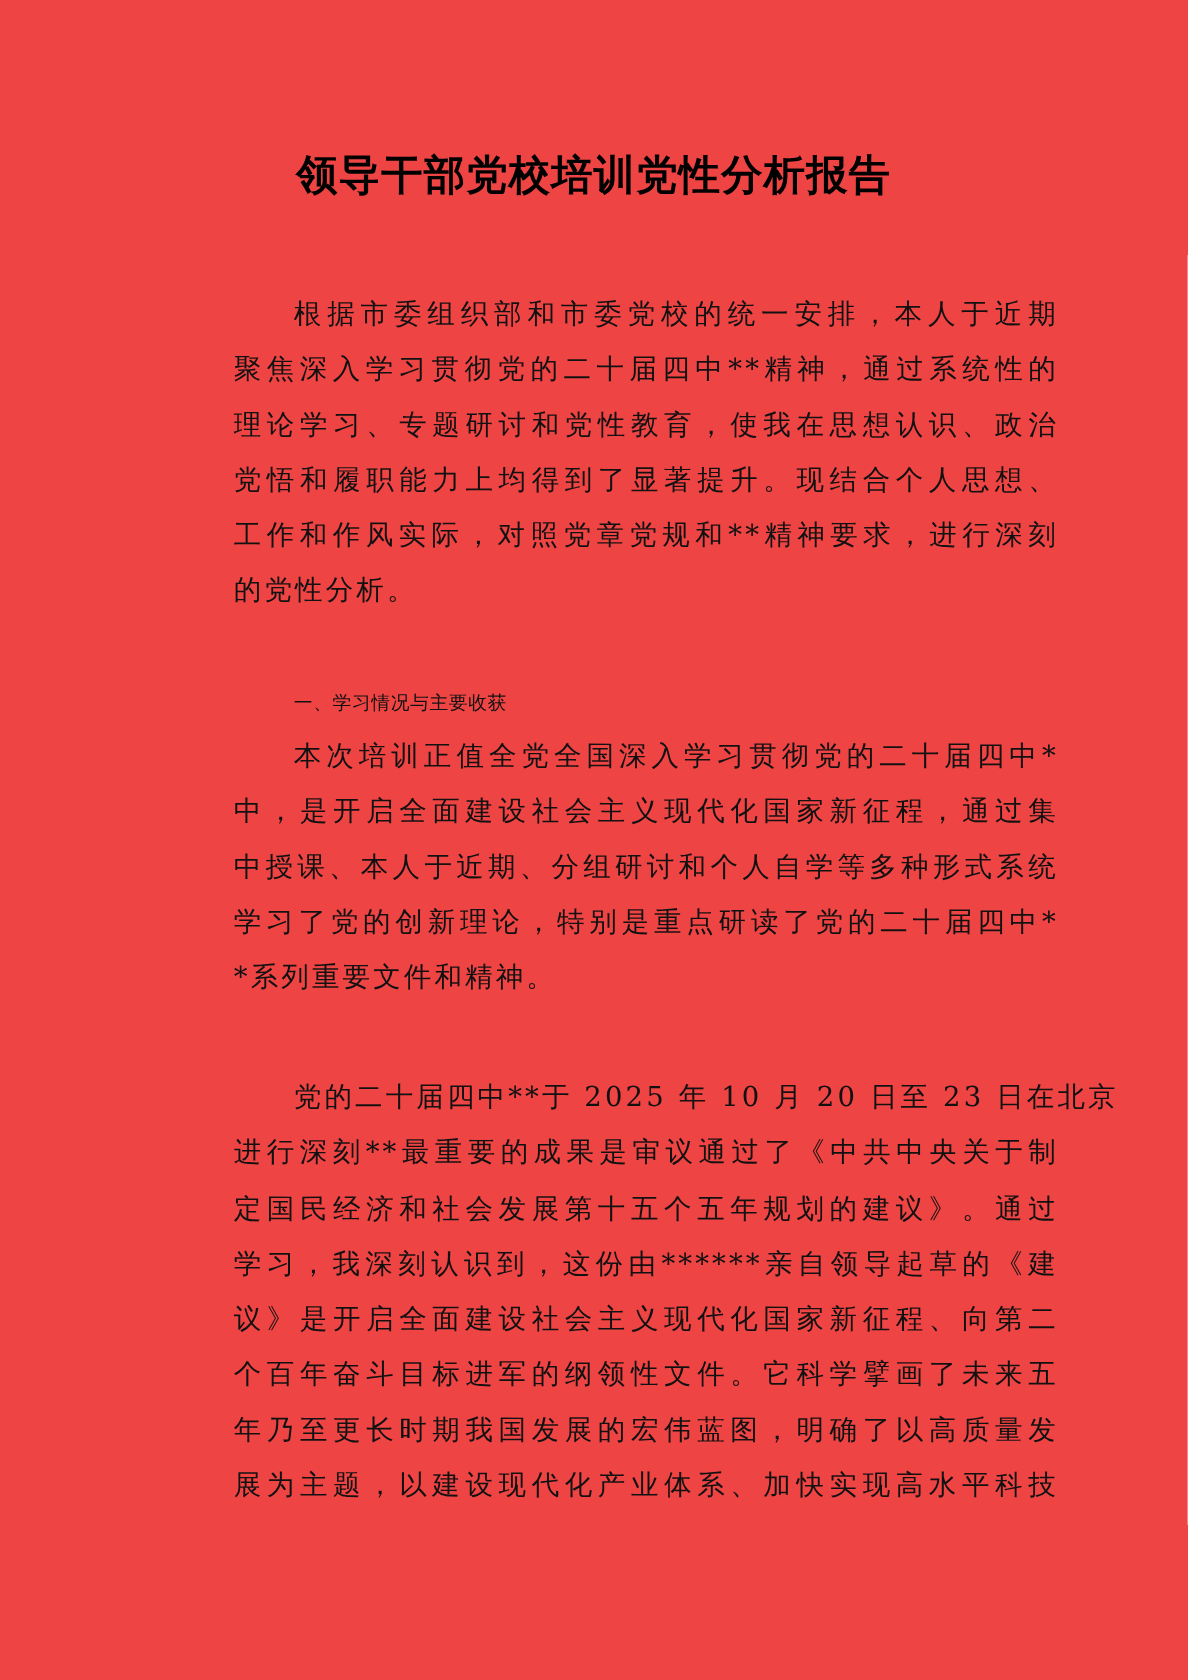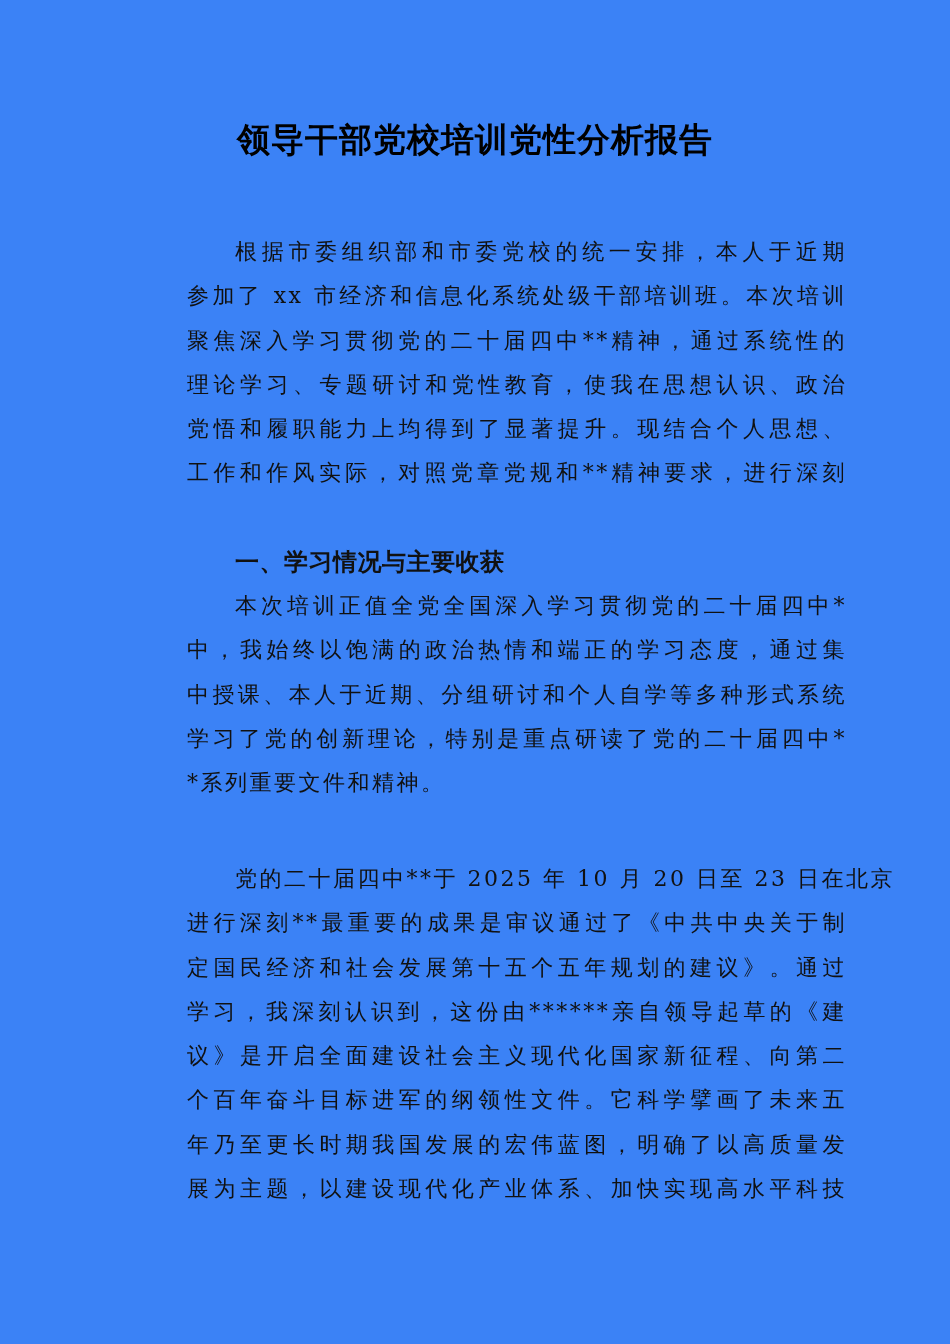--- a/index.html
+++ b/index.html
@@ -1,59 +1,59 @@
 <!DOCTYPE html>
 <html><head>
 <meta charset="utf-8">
 <style>
   html, body { margin: 0; padding: 0; background: #ffffff; }
   body { width: 950px; height: 1344px; position: relative; overflow: hidden; }
-  .page { position: absolute; left: 0; top: 0; width: 950px; height: 1344px; background: #3b82f6; }
+  .page { position: absolute; left: 0; top: 0; width: 950px; height: 1344px; background: #ef4444; }
   .title {
     position: absolute; left: 0; top: 118px; width: 950px; text-align: center;
     font-family: "DejaVu Sans", sans-serif; font-size: 33px; font-weight: bold;
     color: #000000; letter-spacing: 1px; line-height: 44px;
   }
   .body-text {
     position: absolute; left: 147px; width: 660px;
     font-family: "DejaVu Serif", serif; font-size: 22px; color: #111111; margin-left: 40px;
   }
   .line {
     display: block; height: 44.3px; line-height: 44.3px; white-space: nowrap;
     text-align: justify; text-align-last: justify; letter-spacing: 2.5px;
   }
   .line.last { text-align-last: left; }
   .line.indent { padding-left: 48px; }
   .heading {
-    font-family: "DejaVu Sans", sans-serif; font-weight: bold; font-size: 24px;
+    font-family: "DejaVu Sans", sans-serif; font-weight: normal; font-size: 15px;
     text-align-last: left; letter-spacing: 0.5px;
   }
 </style>
 </head>
 <body>
 
 <div class="page">
   <div class="title">领导干部党校培训党性分析报告</div>
 
   <div class="body-text" style="top:230px;">
     <span class="line indent">根据市委组织部和市委党校的统一安排，本人于近期</span>
-    <span class="line">参加了 xx 市经济和信息化系统处级干部培训班。本次培训</span>
     <span class="line">聚焦深入学习贯彻党的二十届四中**精神，通过系统性的</span>
     <span class="line">理论学习、专题研讨和党性教育，使我在思想认识、政治</span>
     <span class="line">党悟和履职能力上均得到了显著提升。现结合个人思想、</span>
     <span class="line">工作和作风实际，对照党章党规和**精神要求，进行深刻</span>
+    <span class="line last">的党性分析。</span>
   </div>
 
   <div class="body-text" style="top:540px;">
     <span class="line indent heading">一、学习情况与主要收获</span>
   </div>
 
   <div class="body-text" style="top:584px;">
     <span class="line indent">本次培训正值全党全国深入学习贯彻党的二十届四中*</span>
-    <span class="line">中，我始终以饱满的政治热情和端正的学习态度，通过集</span>
+    <span class="line">中，是开启全面建设社会主义现代化国家新征程，通过集</span>
     <span class="line">中授课、本人于近期、分组研讨和个人自学等多种形式系统</span>
     <span class="line">学习了党的创新理论，特别是重点研读了党的二十届四中*</span>
     <span class="line last">*系列重要文件和精神。</span>
   </div>
 
   <div class="body-text" style="top:857px;">
     <span class="line indent">党的二十届四中**于 2025 年 10 月 20 日至 23 日在北京</span>
     <span class="line">进行深刻**最重要的成果是审议通过了《中共中央关于制</span>
     <span class="line">定国民经济和社会发展第十五个五年规划的建议》。通过</span>
     <span class="line">学习，我深刻认识到，这份由******亲自领导起草的《建</span>

